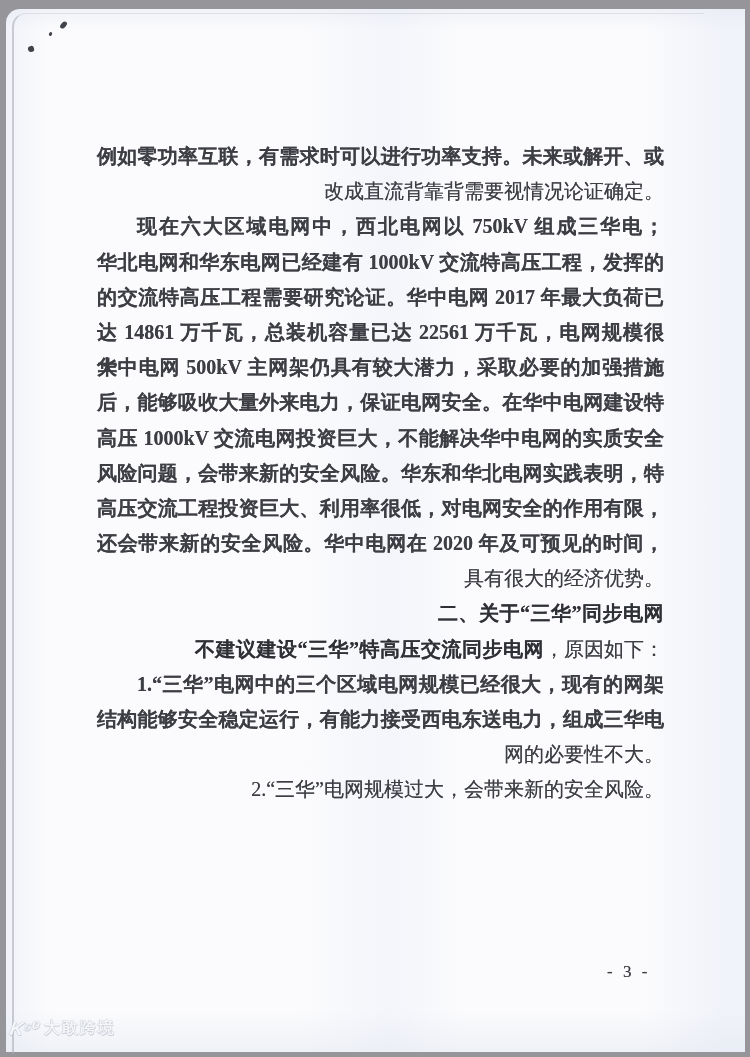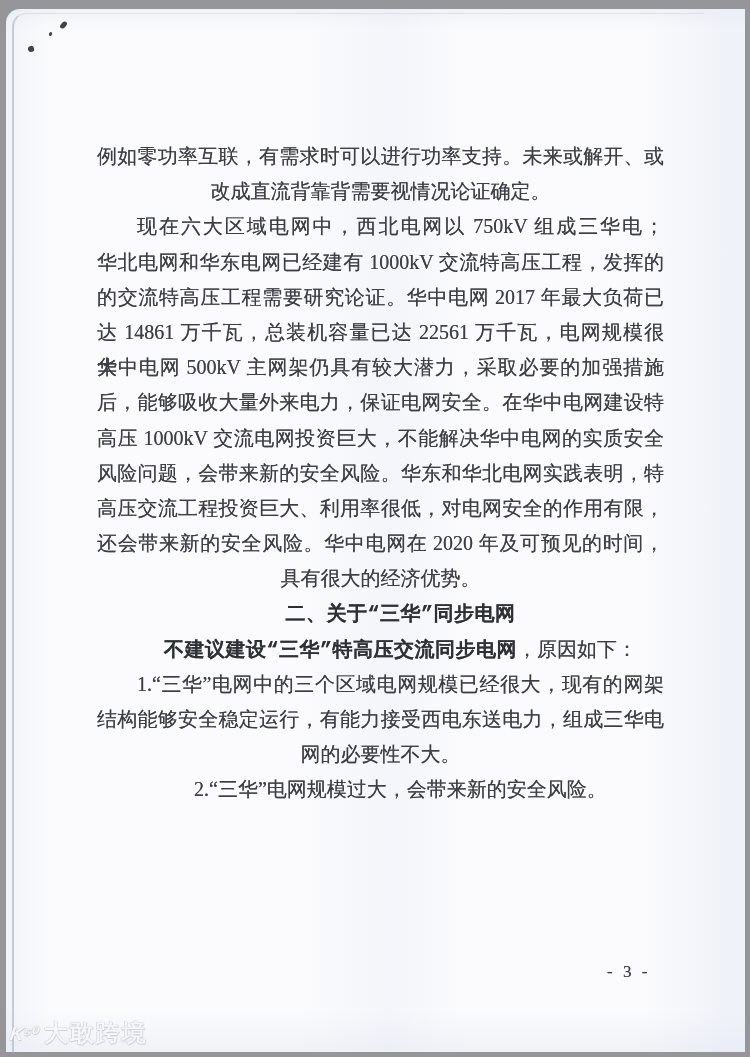--- a/index.html
+++ b/index.html
@@ -46,34 +46,35 @@
     position: absolute;
     left: 91px;
     top: 130px;
     width: 567px;
   }
   .line {
     height: 35.2px;
     line-height: 35.2px;
     font-size: 20px;
     color: #3c3e44;
-    text-align: center;
+    text-align: right;
     white-space: nowrap;
     text-shadow: 0 0 0.6px rgba(60,62,68,0.75);
   }
   .line.justify {
     white-space: normal;
     text-align: justify;
     text-align-last: justify;
     text-justify: inter-character;
+    font-weight: bold;
   }
   .line.indent { text-indent: 40px; }
   .bold-seg {
     font-weight: 700;
-    font-family: Liberation Mono, monospace;
+    font-family: Liberation Serif, serif;
     color: #2e3036;
     letter-spacing: 0.5px;
   }
   .page-number {
     position: absolute;
     left: 601px;
     top: 953px;
     font-size: 17px;
     letter-spacing: 3px;
     color: #3c3e43;
@@ -101,21 +102,21 @@
       -0.5px -0.5px 0 rgba(186,190,202,0.6);
     font-family: "Liberation Sans", "DejaVu Sans", sans-serif;
     font-weight: 700;
   }
   .wm-logo {
     font-size: 19px;
     font-style: italic;
     transform: skewX(-8deg);
   }
   .wm-text {
-    font-size: 24px;
+    font-size: 16px;
     letter-spacing: 2px;
   }
 </style>
 </head>
 <body>
 
 <div class="frame">
   <div class="page">
     <div class="page-edge"></div>
     <div class="ink-mark m1"></div>

